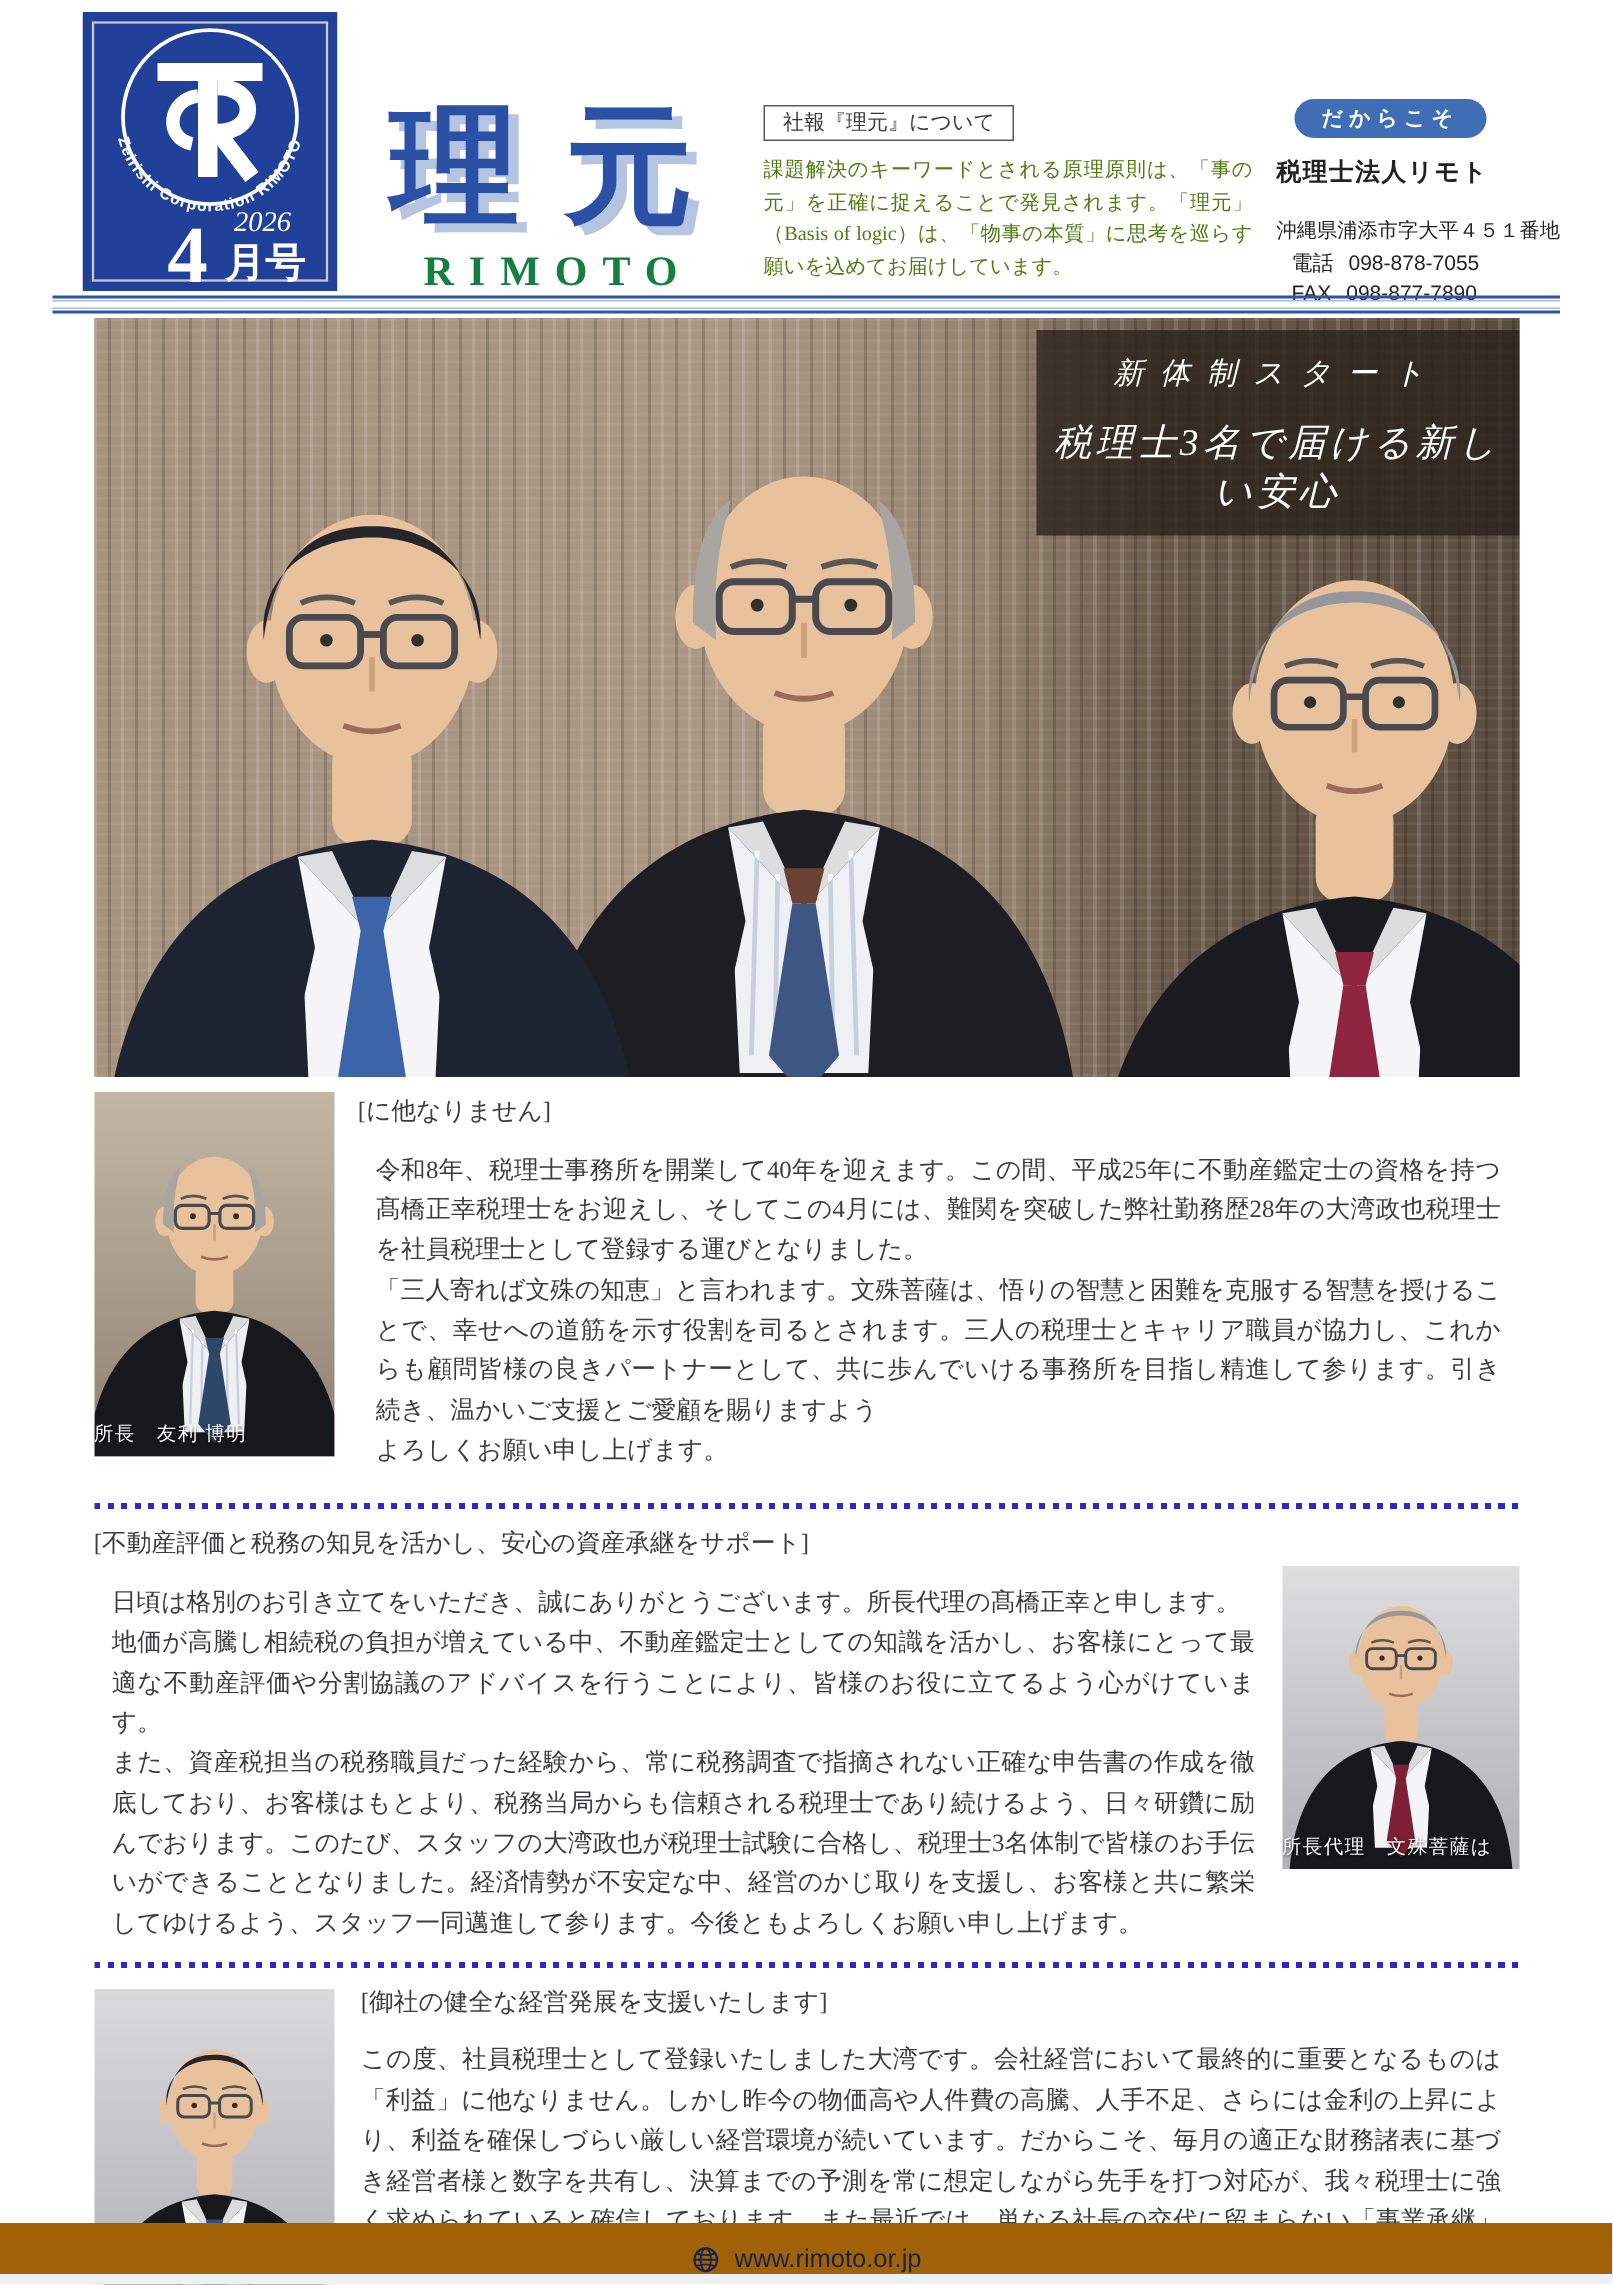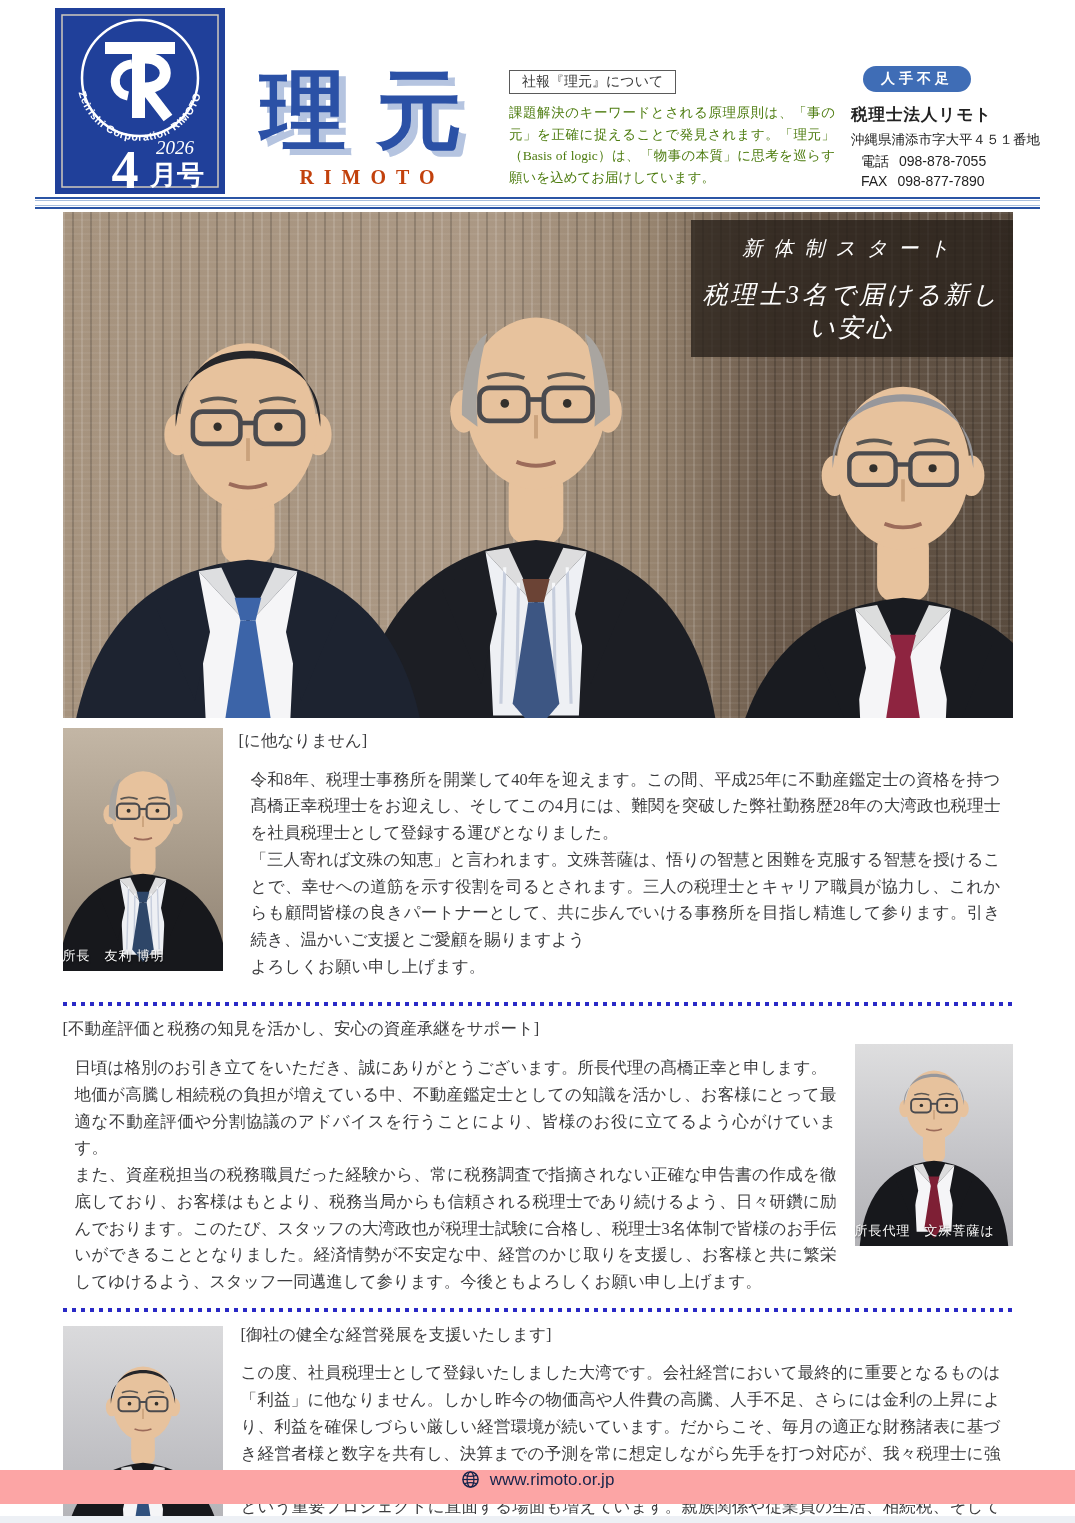--- a/index.html
+++ b/index.html
@@ -6,28 +6,28 @@
   .page{width:1075px;height:1523px;background:#fff;position:relative;overflow:hidden;
         font-family:"Liberation Serif","DejaVu Serif",serif;color:#3c3c3e;}
 
   
   .header-row{display:flex;align-items:flex-start;padding:8px 28px 0 55px;gap:16px;height:186px;box-sizing:content-box;}
   .logo{width:170px;height:186px;flex:none;}
   .logo svg{display:block;}
   .masthead{width:252px;flex:none;text-align:center;padding-top:60px;}
   .title-jp{font-size:86px;font-weight:bold;color:#2b51a6;letter-spacing:30px;line-height:1;
             text-shadow:7px 6px 0 #b5c4e0;white-space:nowrap;margin-left:18px;}
-  .title-roman{font-size:20px;font-weight:bold;color:#c2410c;letter-spacing:10px;margin-top:12px;margin-left:10px;}
+  .title-roman{font-size:28px;font-weight:bold;color:#15803d;letter-spacing:10px;margin-top:12px;margin-left:10px;}
   .about{width:326px;flex:none;padding-top:62px;}
   .about-label{display:inline-block;border:1.5px solid #5a5a5a;padding:2px 12px;font-size:14px;color:#3a3a3a;margin-bottom:8px;}
   .about-body{margin:0;font-size:13.5px;line-height:1.6;text-align:justify;color:#4d7c0f;}
   .publisher{width:205px;flex:none;padding-top:58px;font-family:"Liberation Sans","DejaVu Sans",sans-serif;color:#222;}
   .pub-badge{display:inline-block;background:#3f6db6;color:#fff;border-radius:16px;padding:4px 18px;
              font-size:14px;font-weight:bold;letter-spacing:4px;margin:0 0 12px 12px;}
-  .pub-name{font-size:16.5px;font-weight:bold;margin-bottom:5px;letter-spacing:1px;}
+  .pub-name{font-size:16.5px;font-weight:bold;margin-bottom:19px;letter-spacing:1px;}
   .pub-address{font-size:13.5px;margin-bottom:4px;}
   .pub-line{font-size:14px;margin-bottom:2px;padding-left:10px;}
   .pub-line .lbl{margin-right:10px;}
 
   
   .double-rule{height:8px;margin:3px 35px 0;border-top:2px solid #2b55a5;border-bottom:2px solid #2b55a5;position:relative;}
   .double-rule::before{content:"";position:absolute;left:0;right:0;top:1px;border-top:1px solid #a9bfdd;}
   .double-rule::after{content:"";position:absolute;left:0;right:0;bottom:1px;border-bottom:1px solid #a9bfdd;}
   .dotted{clear:both;height:4px;width:950px;margin:10px auto;
           background-image:repeating-linear-gradient(90deg,#2a2ac6 0 4px,transparent 4px 9px);}
@@ -52,22 +52,22 @@
   .sec1 .txt{flex:1;}
   .portrait{position:relative;overflow:hidden;}
   .portrait svg{position:absolute;left:0;top:0;width:100%;height:100%;}
   .p-cap{position:absolute;bottom:5px;left:0;width:100%;text-align:left;color:#fff;font-size:13px;
          letter-spacing:1px;text-shadow:0 1px 2px rgba(0,0,0,.7);font-style:normal;}
   .portrait-1{width:160px;height:243px;flex:none;background:linear-gradient(180deg,#c3b6a5 0%,#a79a89 55%,#8e8172 100%);}
   .portrait-2{float:right;width:158px;height:202px;margin:28px 0 6px 18px;background:linear-gradient(180deg,#dededf 0%,#c2c2c6 60%,#b2b2b6 100%);}
   .portrait-3{float:left;width:160px;height:228px;margin:4px 18px 4px 0;background:linear-gradient(180deg,#dadadc 0%,#bfbfc3 60%,#aeaeb2 100%);}
 
   
-  .site-footer{position:absolute;left:0;bottom:19px;width:100%;height:34px;background:#fca5a5;
-               display:flex;align-items:flex-start;justify-content:center;gap:10px;
+  .site-footer{position:absolute;left:0;bottom:7px;width:100%;height:34px;background:#a16207;
+               display:flex;align-items:flex-end;justify-content:center;gap:10px;
                font-family:"Liberation Sans","DejaVu Sans",sans-serif;font-size:17px;color:#16244b;}
   .bottom-strip{position:absolute;left:0;bottom:0;width:100%;height:7px;background:#edf0f5;}
 </style>
 </head>
 <body>
 
 <div class="page">
 
   <div class="header-row">
 
@@ -98,21 +98,21 @@
       <div class="title-jp">理元</div>
       <div class="title-roman">RIMOTO</div>
     </div>
 
     <div class="about">
       <div class="about-label">社報『理元』について</div>
       <p class="about-body">課題解決のキーワードとされる原理原則は、「事の元」を正確に捉えることで発見されます。「理元」（Basis of logic）は、「物事の本質」に思考を巡らす願いを込めてお届けしています。</p>
     </div>
 
     <div class="publisher">
-      <div class="pub-badge">人手不足</div>
+      <div class="pub-badge">だからこそ</div>
       <div class="pub-name">税理士法人リモト</div>
       <div class="pub-address">沖縄県浦添市字大平４５１番地</div>
       <div class="pub-line">
         <span class="lbl">電話</span><span>098-878-7055</span>
       </div>
       <div class="pub-line">
         <span class="lbl">FAX</span><span>098-877-7890</span>
       </div>
     </div>
   </div>

